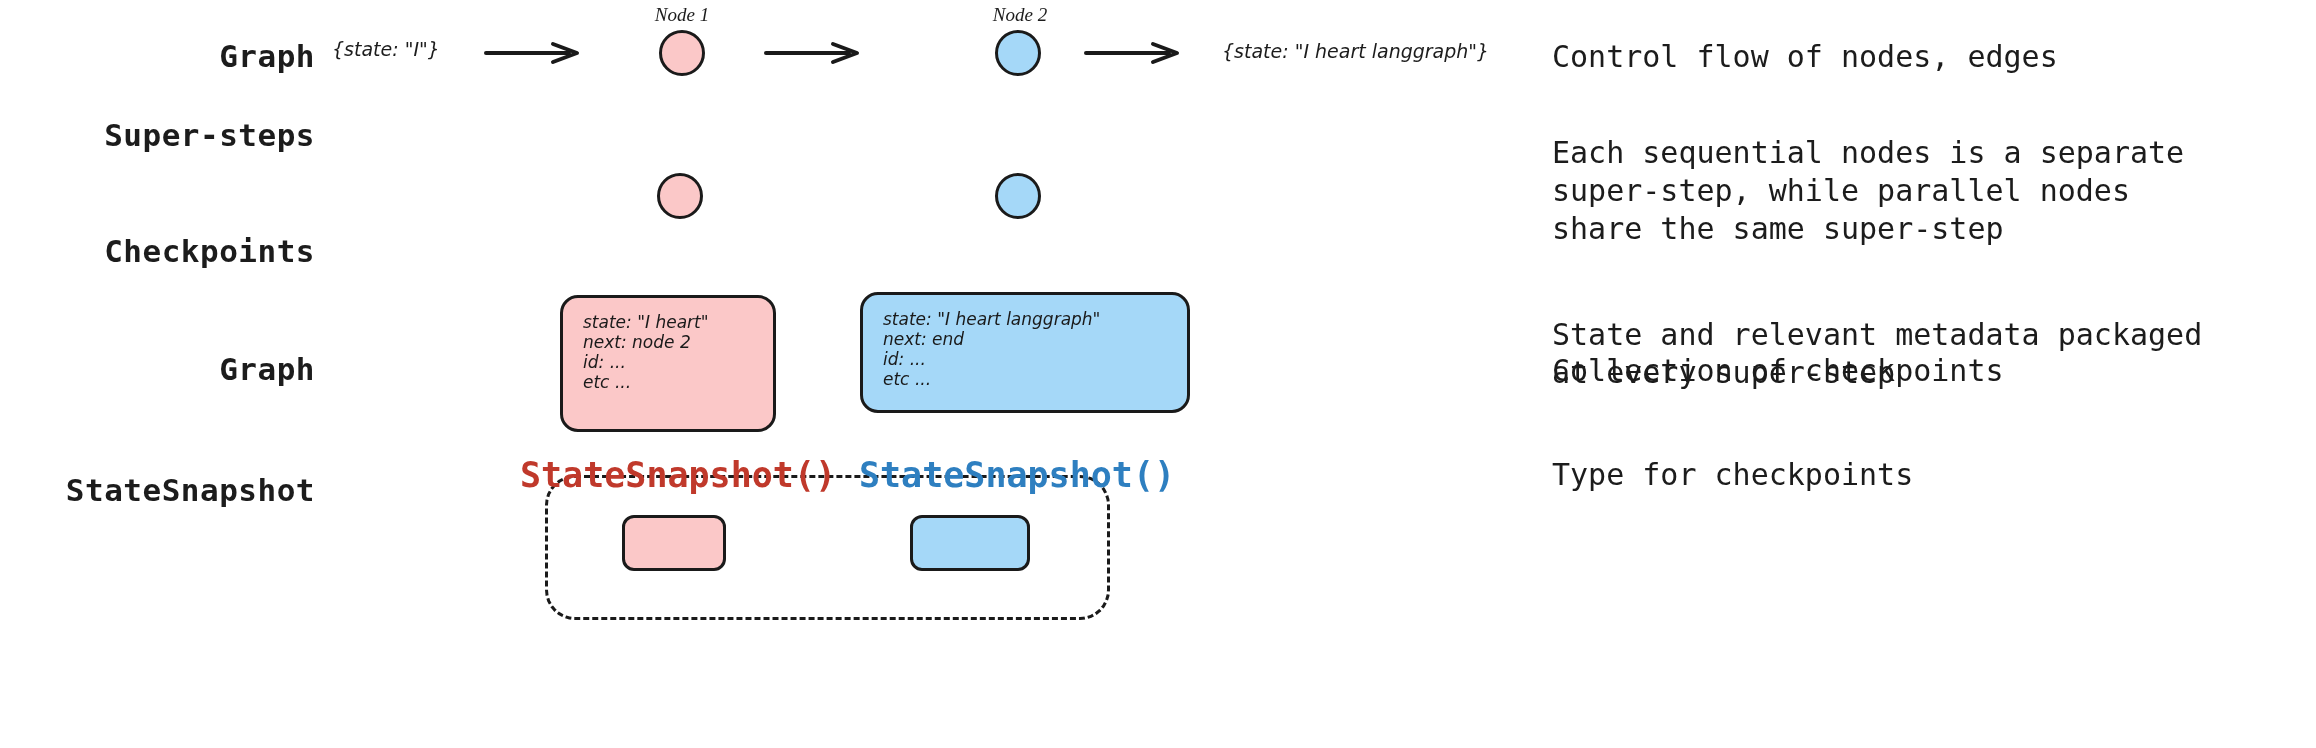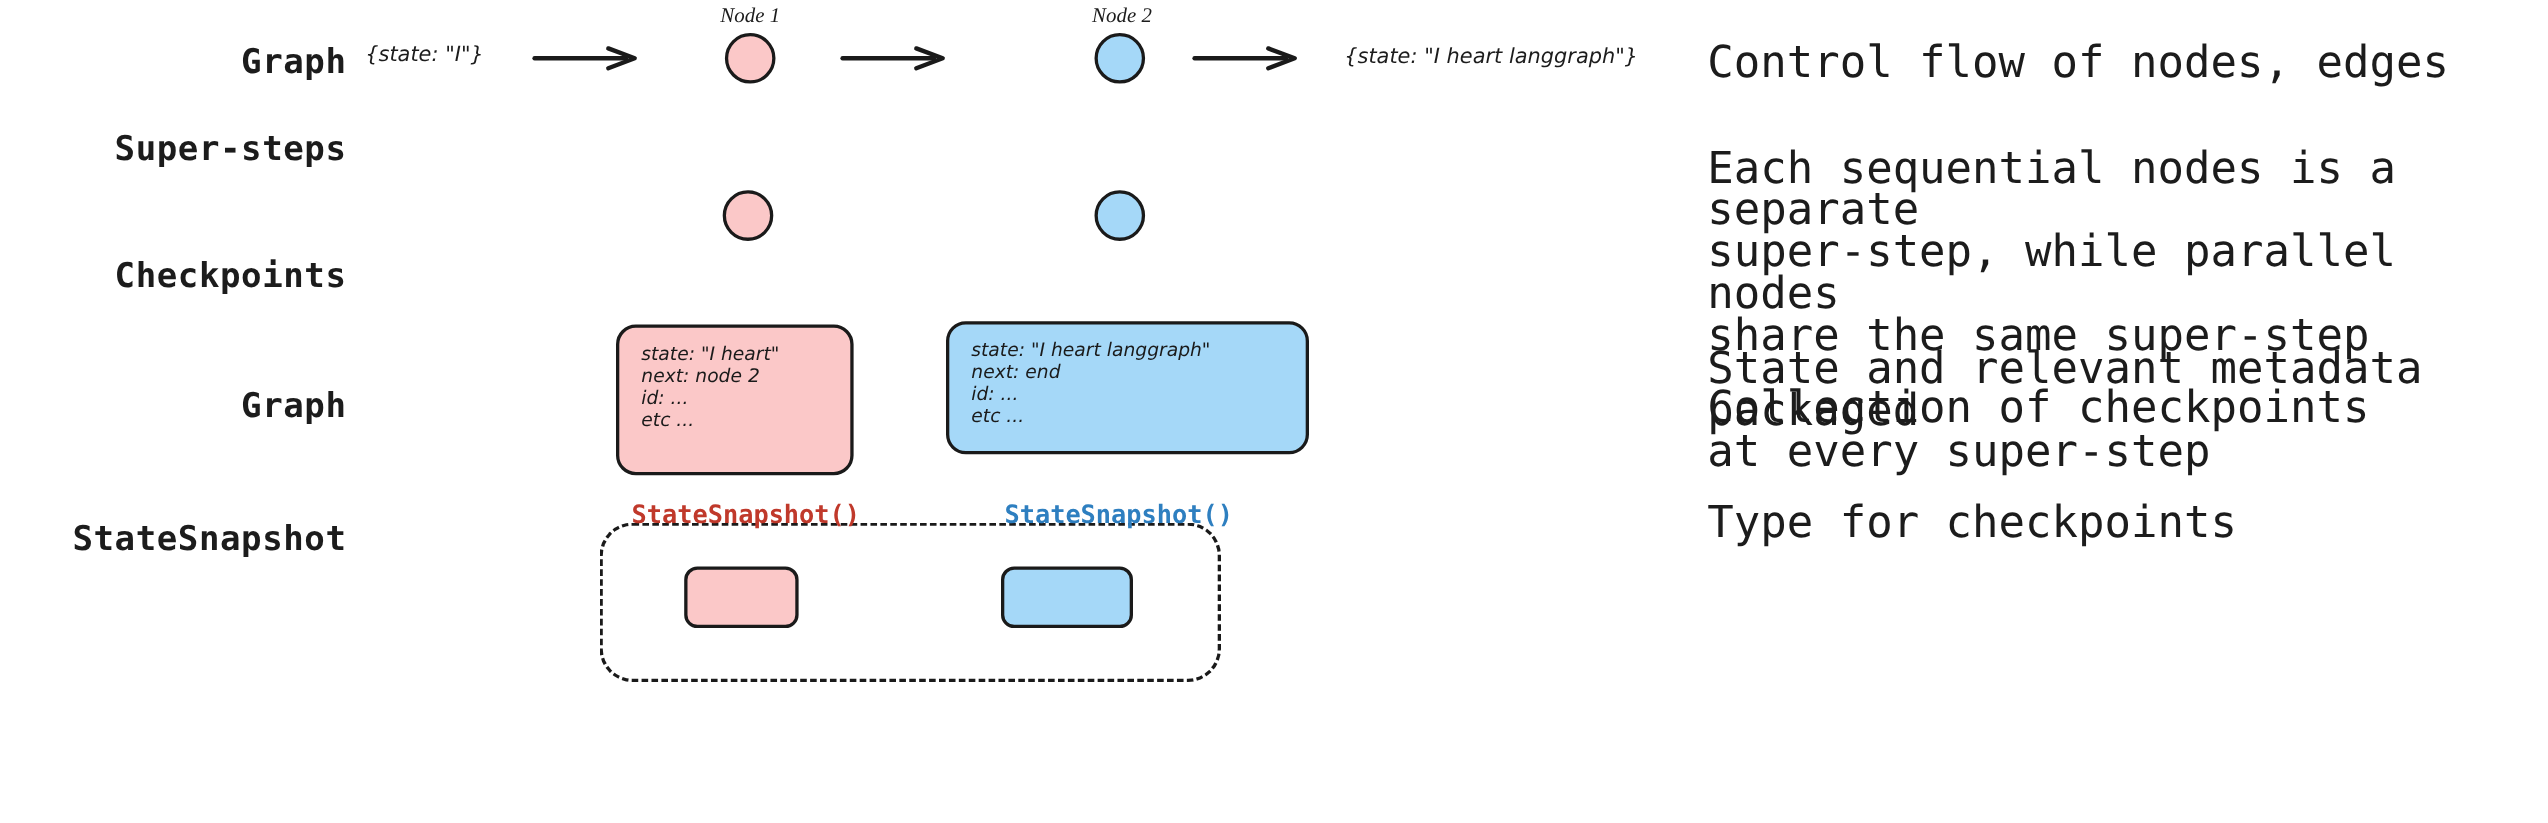--- a/index.html
+++ b/index.html
@@ -19,21 +19,21 @@
     color:#1c1c1c;
     white-space:nowrap;
     letter-spacing:0.5px;
   }
 
   
   .desc{
     position:absolute;
     left:1552px;
     font-family:"DejaVu Sans Mono","Liberation Mono",monospace;
-    font-size:40px;
+    font-size:30px;
     font-weight:400;
     color:#1c1c1c;
     line-height:38px;
     white-space:pre-line;
     letter-spacing:0px;
   }
 
   
   .hand{
     position:absolute;
@@ -95,21 +95,21 @@
     position:absolute;
     border:3px solid #1a1a1a;
     border-radius:12px;
     box-sizing:border-box;
   }
 
   
   .snap{
     position:absolute;
     font-family:"DejaVu Sans Mono","Liberation Mono",monospace;
-    font-size:23px;
+    font-size:35px;
     font-weight:700;
     white-space:nowrap;
     transform:translateX(-50%);
   }
 </style>
 </head>
 <body>
 
 <div class="canvas">
 

